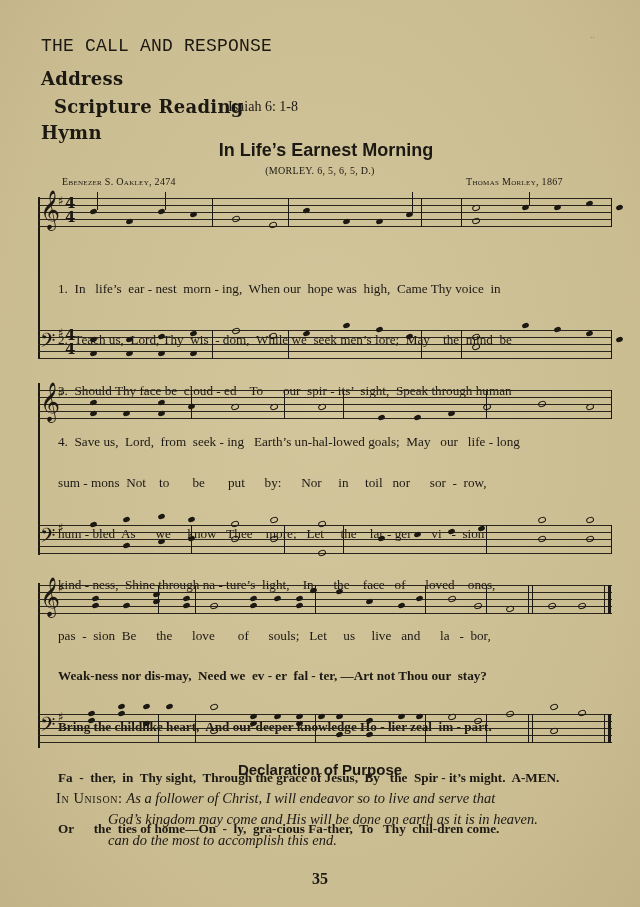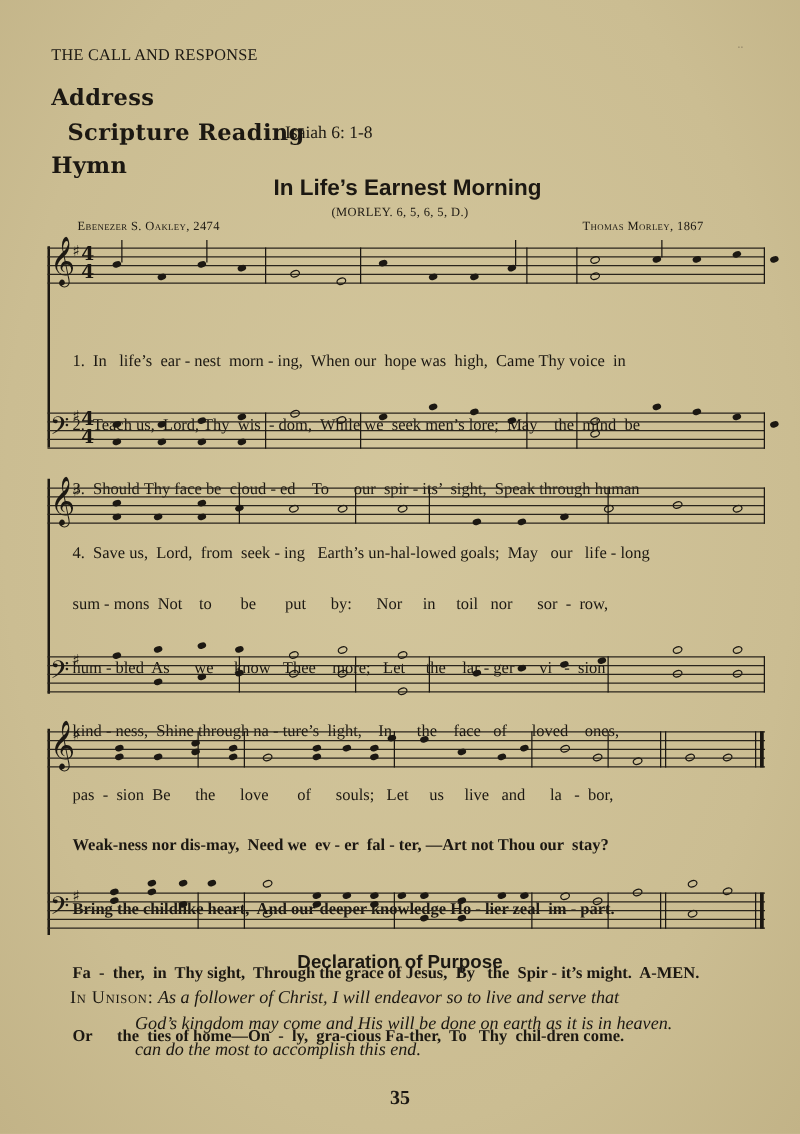--- a/index.html
+++ b/index.html
@@ -6,22 +6,22 @@
     body {
       width: 640px; height: 907px; overflow: hidden;
       background: #cdbf95;
       background-image: radial-gradient(ellipse at 50% 45%, #d3c69c 0%, #cbbd92 70%, #c2b387 100%);
       color: #1c1812;
       font-family: "Liberation Serif", "DejaVu Serif", serif;
       position: relative;
     }
     .abs { position: absolute; }
     .running-head {
-      left: 41px; top: 36px; font-size: 13px; letter-spacing: 0.2px;
-      font-family: Liberation Serif, serif;
+      left: 41px; top: 36px; font-size: 18px; letter-spacing: 0.2px;
+      font-family: Liberation Mono, monospace;
     }
     .fraktur {
       font-family: "DejaVu Serif", serif; font-weight: bold; font-size: 18px;
       letter-spacing: 0.3px;
     }
     .order-address { left: 41px; top: 68px; }
     .order-scripture { left: 54px; top: 96px; text-align: center; }
     .order-hymn { left: 41px; top: 122px; }
     .scripture-ref { left: 228px; top: 99px; font-size: 14px; }
     .hymn-title {

